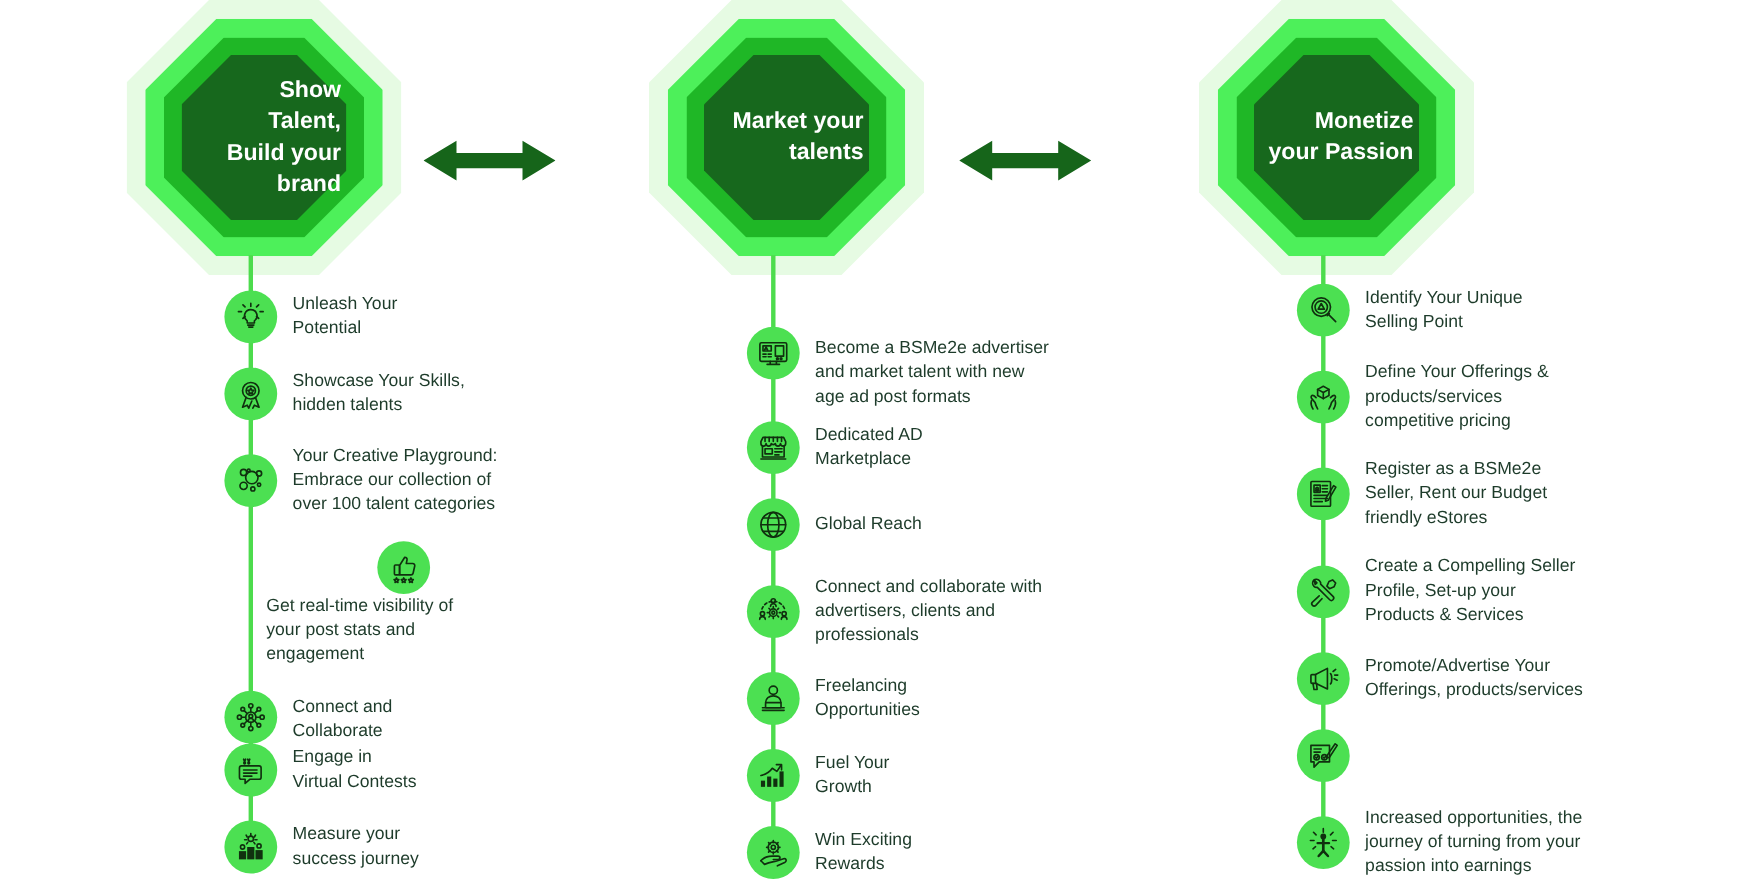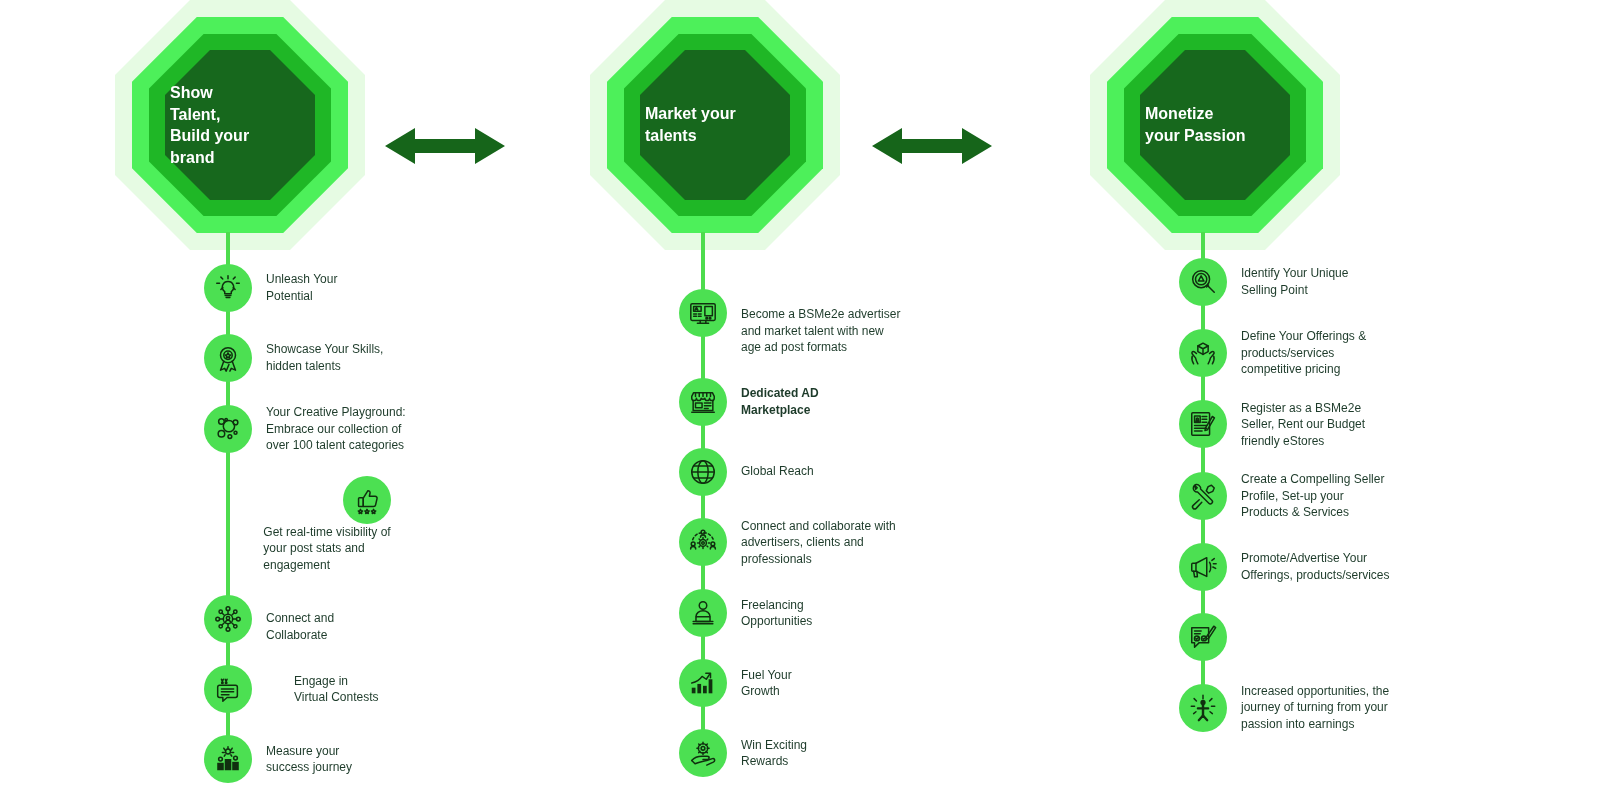--- a/index.html
+++ b/index.html
@@ -36,23 +36,23 @@
   .oct-l0 { width: 250px; height: 250px; background: #e6fbe3; }
   .oct-l1 { width: 216px; height: 216px; background: #4df05a; }
   .oct-l2 { width: 182px; height: 182px; background: #1fb726; }
   .oct-l3 { width: 150px; height: 150px; background: #17681d; }
 
   .badge-text {
     position: absolute;
     left: 50%; top: 50%;
     transform: translate(-50%, -50%);
     width: 140px;
-    text-align: left;
+    text-align: right;
     color: #ffffff;
-    font-size: 16px;
+    font-size: 21px;
     font-weight: bold;
     line-height: 1.35;
     white-space: pre-line;
   }
 
   
   .timeline {
     position: relative;
     padding-top: 8px;
   }
@@ -89,21 +89,21 @@
     display: block;
     stroke: #10300f;
     stroke-width: 1.6;
     fill: none;
     stroke-linecap: round;
     stroke-linejoin: round;
   }
   .item-label {
     margin-left: 14px;
     color: #1d3b2a;
-    font-size: 12px;
+    font-size: 16px;
     line-height: 1.38;
     max-width: 300px;
   }
 
   
   .arrow {
     position: absolute;
     top: 122px;
     width: 120px;
     height: 48px;
@@ -202,21 +202,21 @@
               <circle cx="23.8" cy="8.2" r="1.8"></circle>
               <circle cx="8.2" cy="23.8" r="1.8"></circle>
               <circle cx="23.8" cy="23.8" r="1.8"></circle>
               <path d="M16 7v4M16 21v4M7 16h4M21 16h4M9.6 9.6l2.2 2.2M22.4 9.6l-2.2 2.2M9.6 22.4l2.2-2.2M22.4 22.4l-2.2-2.2"></path>
             </svg>
         </span>
         <span class="item-label" style="white-space:pre-line;">Connect and
 Collaborate</span>
       </div>
 
-      <div class="item" style="margin-top:22px;gap:28px;">
+      <div class="item" style="">
         <span class="icon-circle">
           <svg viewBox="0 0 32 32">
               <path d="M7 12h17a2 2 0 0 1 2 2v9a2 2 0 0 1-2 2h-9l-4.5 4v-4H7a2 2 0 0 1-2-2v-9a2 2 0 0 1 2-2z"></path>
               <path d="M9 16h13M9 19h13M9 22h8"></path>
               <path d="M9 5.5l1 2.5 1-2.5M13 5.5l1 2.5 1-2.5"></path>
               <circle cx="10" cy="9.2" r="0.8"></circle>
               <circle cx="14" cy="9.2" r="0.8"></circle>
             </svg>
         </span>
         <span class="item-label" style="white-space:pre-line;">Engage in
@@ -264,21 +264,21 @@
               <path d="M6 17h3M6 19.5h3M11 17h3M11 19.5h3"></path>
               <circle cx="20" cy="21.5" r="0.9"></circle>
               <circle cx="23.5" cy="21.5" r="0.9"></circle>
             </svg>
         </span>
         <span class="item-label" style="white-space:pre-line; max-width:320px;margin-top:36px;">Become a BSMe2e advertiser
 and market talent with new
 age ad post formats</span>
       </div>
 
-      <div class="item" style="margin-top:22px;font-weight:bold;">
+      <div class="item" style="margin-top:11px;">
         <span class="icon-circle">
           <svg viewBox="0 0 32 32">
               <path d="M4 10l2-4h20l2 4v2a2.5 2.5 0 0 1-5 0 2.5 2.5 0 0 1-5 0 2.5 2.5 0 0 1-4 0 2.5 2.5 0 0 1-5 0 2.5 2.5 0 0 1-5 0z"></path>
               <path d="M8 6v4M12 6v4M16 6v4M20 6v4M24 6v4"></path>
               <path d="M5.5 14.5V25h21V14.5"></path>
               <rect x="8" y="17" width="7" height="5"></rect>
               <path d="M17.5 17h7M17.5 20h7M17.5 23h4"></path>
               <path d="M4 27h24"></path>
             </svg>
         </span>

